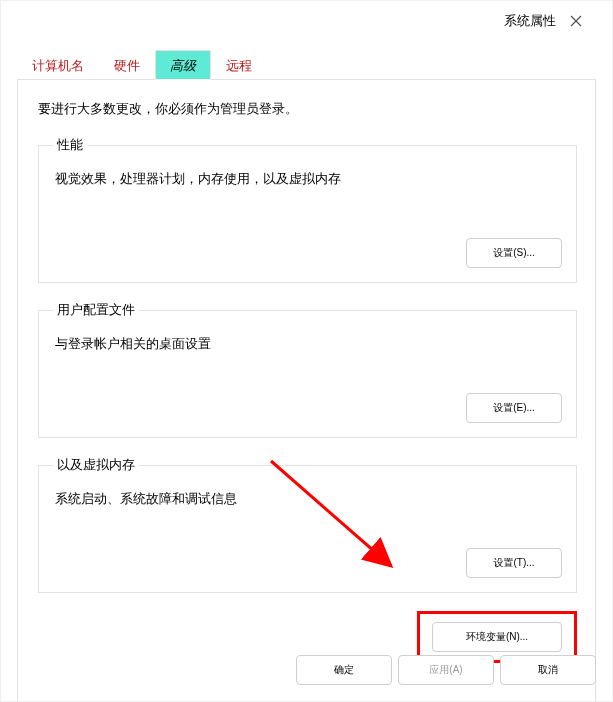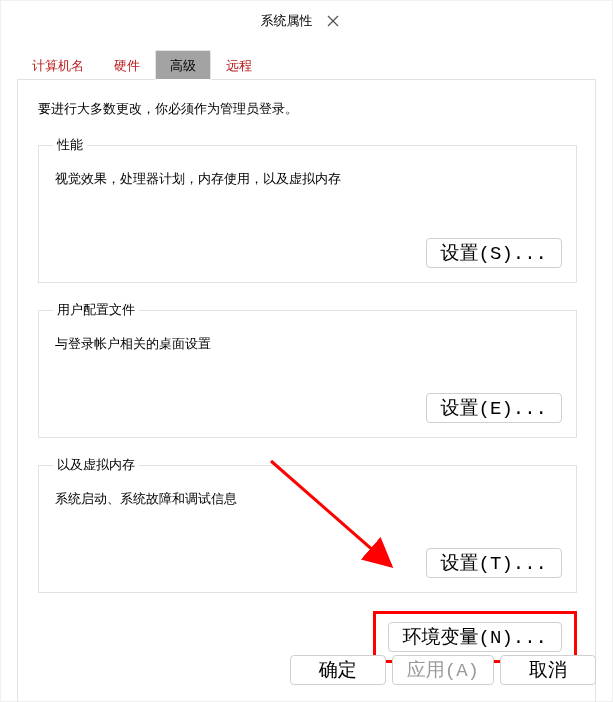--- a/index.html
+++ b/index.html
@@ -23,21 +23,21 @@
     background: #ffffff;
     position: relative;
     border: 1px solid #f0f0f0;
   }
 
   .titlebar {
     height: 40px;
     line-height: 40px;
     padding: 0 16px;
     display: flex;
-    justify-content: center;
+    justify-content: flex-end;
     align-items: center;
     font-size: 13px;
     color: #000;
     user-select: none;
   }
   .titlebar .title {
     font-size: 13px;
   }
   .titlebar .close {
     width: 40px;
@@ -80,25 +80,26 @@
     color: #b91c1c;
     border: 1px solid transparent;
     border-bottom: none;
     cursor: default;
     position: relative;
     top: 1px;
     background: transparent;
   }
   .tab.active {
     color: #000;
-    background: #a3a3a3;
+    background: #5eead4;
     border-color: #e2e2e2;
     border-bottom: 1px solid #fff;
     z-index: 2;
     border-radius: 2px 2px 0 0;
+    font-style: italic;
   }
 
   .tab-body {
     border: 1px solid #e2e2e2;
     padding: 16px 18px 20px 20px;
     height: 636px;
     box-sizing: border-box;
     overflow: hidden;
     position: relative;
   }
@@ -134,22 +135,22 @@
     margin-top: 40px;
   }
 
   button.win-btn {
     min-width: 96px;
     height: 30px;
     box-sizing: border-box;
     background: #ffffff;
     border: 1px solid #cfcfcf;
     border-radius: 4px;
-    font-size: 19px;
-    font-family: Liberation Mono, monospace;
+    font-size: 10px;
+    font-family: Liberation Sans, sans-serif;
     color: #000;
     padding: 0 14px;
     cursor: pointer;
   }
   button.win-btn:disabled {
     color: #9a9a9a;
     cursor: default;
   }
 
   

